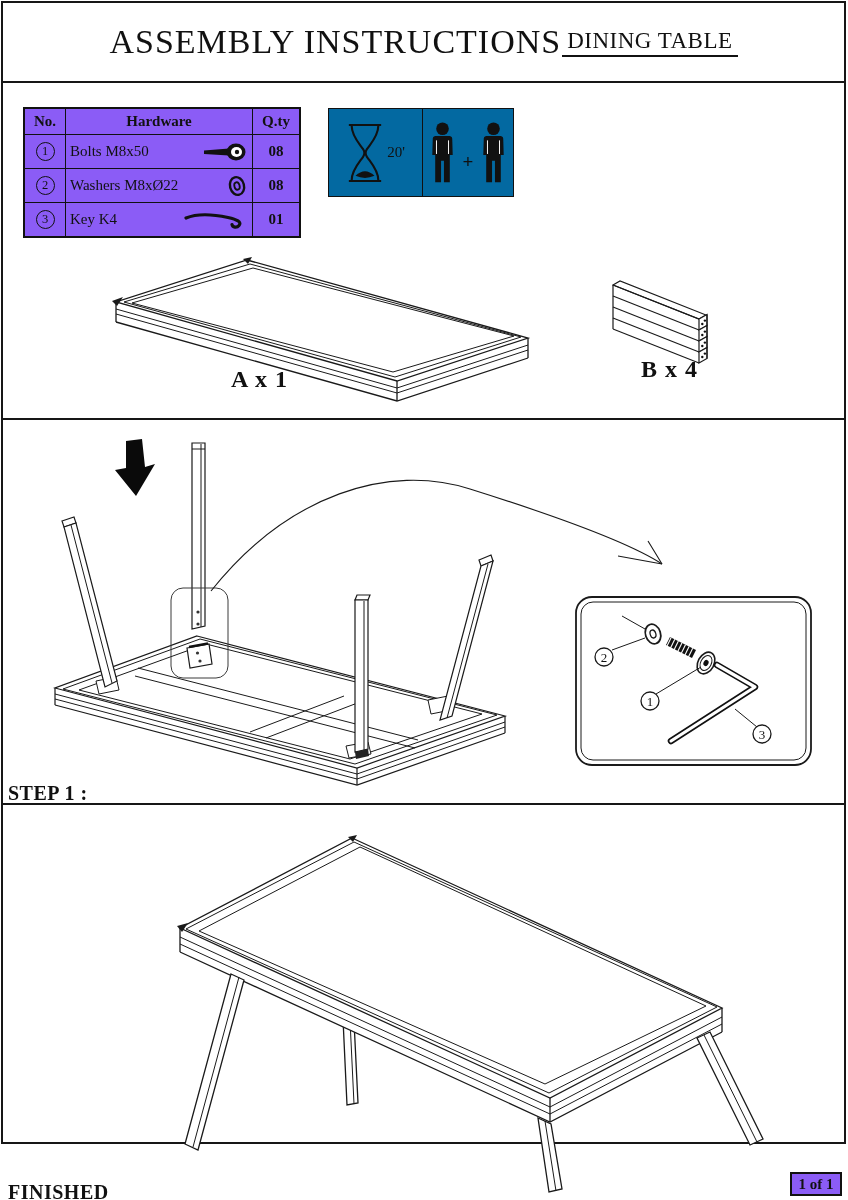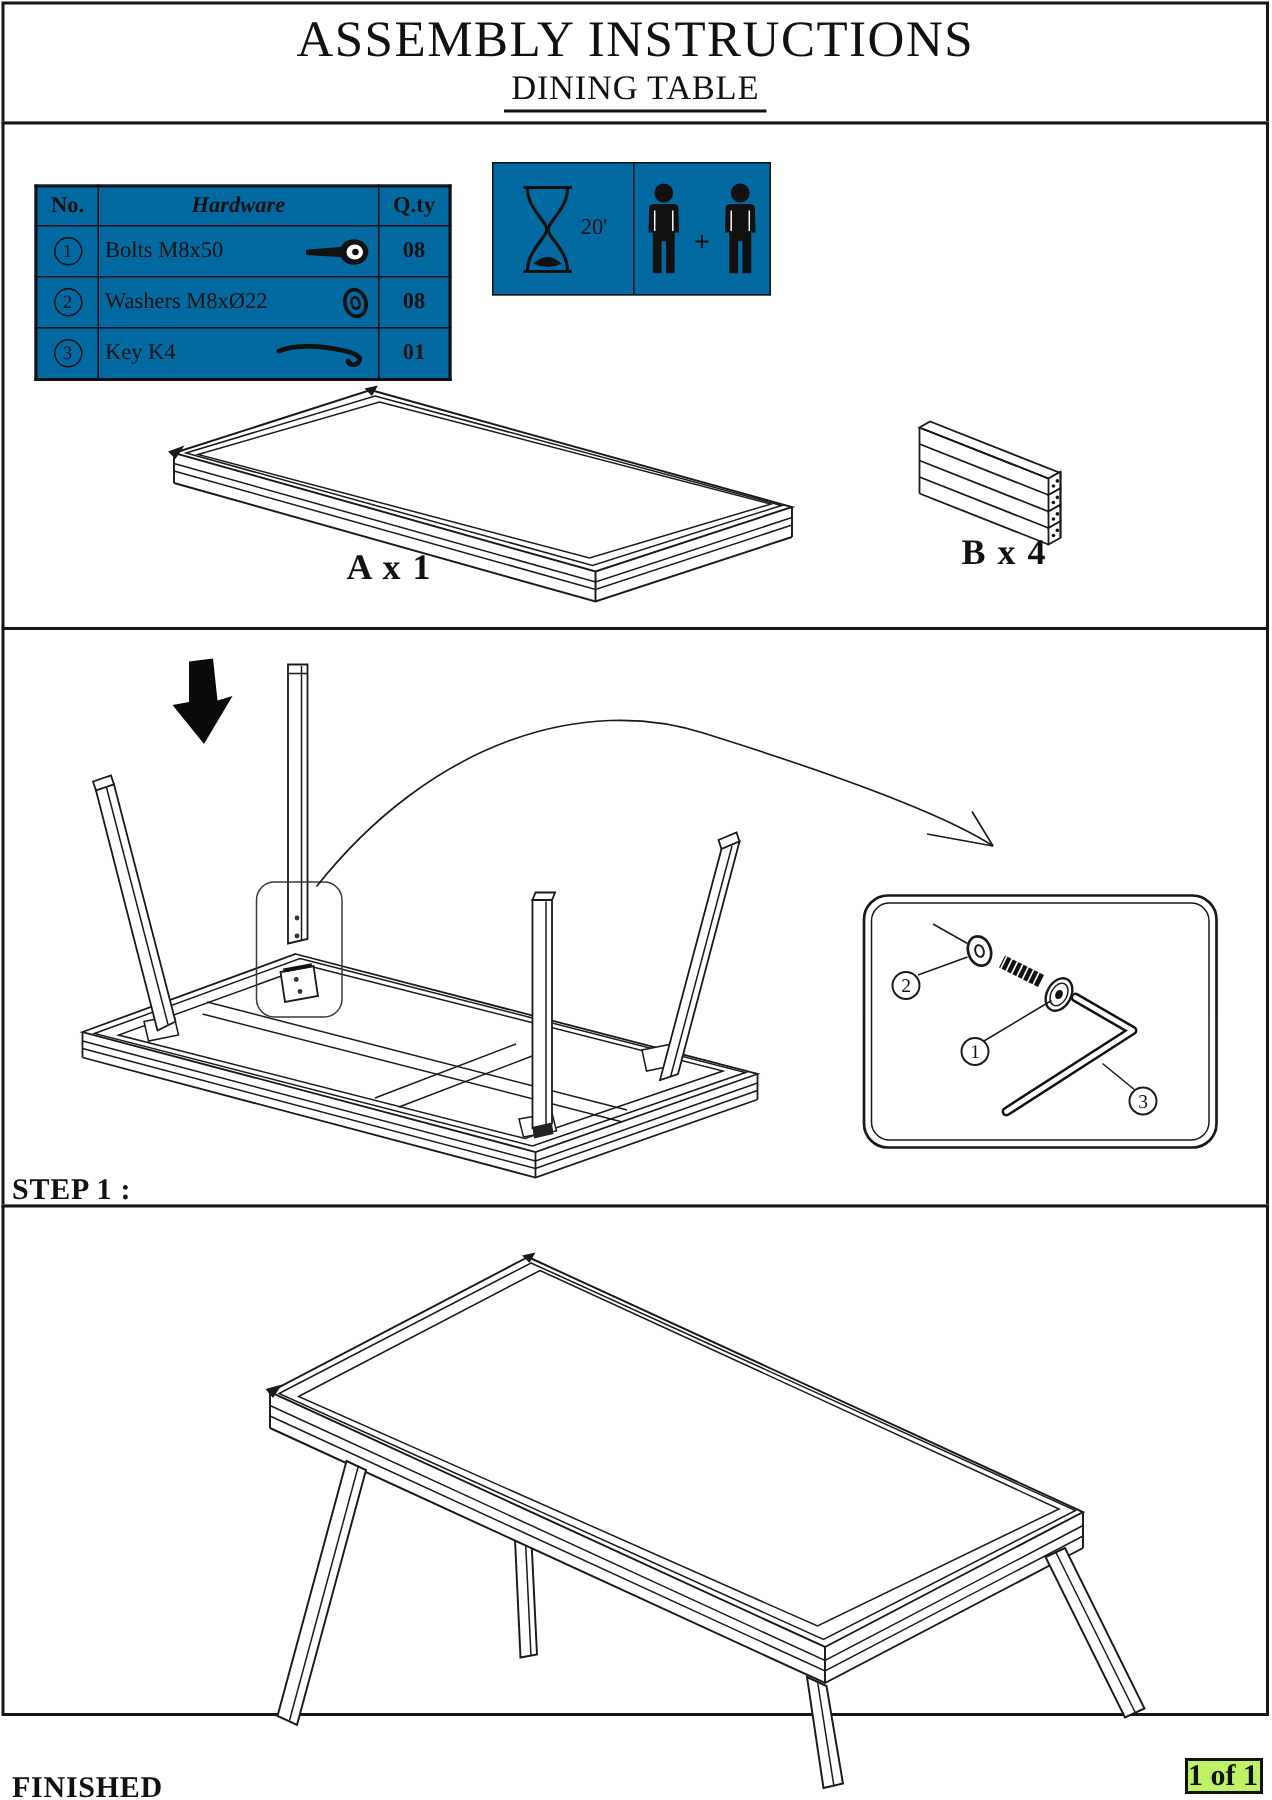--- a/index.html
+++ b/index.html
@@ -1,52 +1,52 @@
 <!DOCTYPE html>
 <html><head>
 <meta charset="utf-8">
 <style>
   html,body{margin:0;padding:0;background:#fff;}
   .page{position:relative;width:848px;height:1200px;background:#fff;overflow:hidden;
         font-family:"Liberation Serif",serif;color:#111;}
   .sec{position:absolute;left:1px;width:845px;border:2px solid #161616;background:#fff;box-sizing:border-box;}
-  .sec-title{top:1px;height:82px;display:flex;flex-direction:column;align-items:center;justify-content:center;gap:1px;}
+  .sec-title{top:1px;height:82px;display:flex;align-items:center;justify-content:center;gap:1px;}
   .sec-parts{top:81px;height:339px;}
   .sec-step{top:418px;height:387px;}
   .sec-finished{top:803px;height:341px;}
   .title{font-size:34px;letter-spacing:1px;line-height:1.05;}
   .subtitle{font-size:23px;letter-spacing:.5px;border-bottom:2px solid #111;padding:0 5px 1px 5px;}
   .art{position:absolute;left:0;top:0;pointer-events:none;}
   
-  .hw-table{position:absolute;left:20px;top:40px;border-collapse:collapse;table-layout:fixed;
-            font-size:15px;background:#0369a1;border:2px solid #111;padding-left:43px;}
+  .hw-table{position:absolute;left:20px;top:24px;border-collapse:collapse;table-layout:fixed;
+            font-size:15px;background:#8b5cf6;border:2px solid #111;padding-left:43px;}
   .hw-table th,.hw-table td{border:1.5px solid #111;padding:0 4px;vertical-align:middle;}
   .hw-table th{font-weight:bold;height:25px;text-align:center;}
   .hw-table td{height:33px;}
-  .col-no{width:32px;} .col-hw{width:178px;font-style:italic;} .col-qty{width:38px;}
+  .col-no{width:32px;} .col-hw{width:178px;} .col-qty{width:38px;}
   .cell-no{text-align:center;}
   .circ{display:inline-flex;width:17px;height:17px;border:1.3px solid #111;border-radius:50%;
         align-items:center;justify-content:center;font-size:12.5px;line-height:1;}
   .name-cell{display:flex;align-items:center;justify-content:space-between;gap:4px;}
   .qty{text-align:center;font-weight:bold;}
   
   .info-box{position:absolute;left:325px;top:25px;width:186px;height:89px;border:1.5px solid #111;
             display:flex;box-sizing:border-box;background:#0369a1;}
   .time-cell{width:94px;border-right:1.5px solid #111;display:flex;align-items:center;justify-content:center;gap:3px;box-sizing:border-box;}
   .people-cell{flex:1;display:flex;align-items:center;justify-content:center;gap:2px;}
   .time-txt{font-size:15px;}
   .plus{font-size:19px;font-weight:bold;margin:0 1px;padding-top:18px;}
   .part-label{position:absolute;font-size:24px;font-weight:bold;letter-spacing:1px;}
   .label-a{left:228px;top:283px;} .label-b{left:638px;top:273px;}
   .step-label,.finished-label{position:absolute;font-size:20px;font-weight:bold;letter-spacing:.5px;
         border-bottom:2px solid #111;padding-bottom:1px;margin-top:16px;}
   .step-label{left:5px;top:346px;}
   .finished-label{left:5px;top:360px;}
   .page-num{position:absolute;left:787px;top:367px;width:52px;height:24px;border:2px solid #111;box-sizing:border-box;
-            font-size:20px;font-weight:bold;text-align:left;line-height:20px;background:#bef264;}
+            font-size:15px;font-weight:bold;text-align:center;line-height:20px;background:#8b5cf6;}
   svg text.ref{font-family:"Liberation Serif",serif;font-size:13px;fill:#111;text-anchor:middle;}
 </style>
 </head>
 <body>
 
 <div class="page">
 
   <section class="sec sec-title">
     <div class="title">ASSEMBLY INSTRUCTIONS</div>
     <div class="subtitle">DINING TABLE</div>

